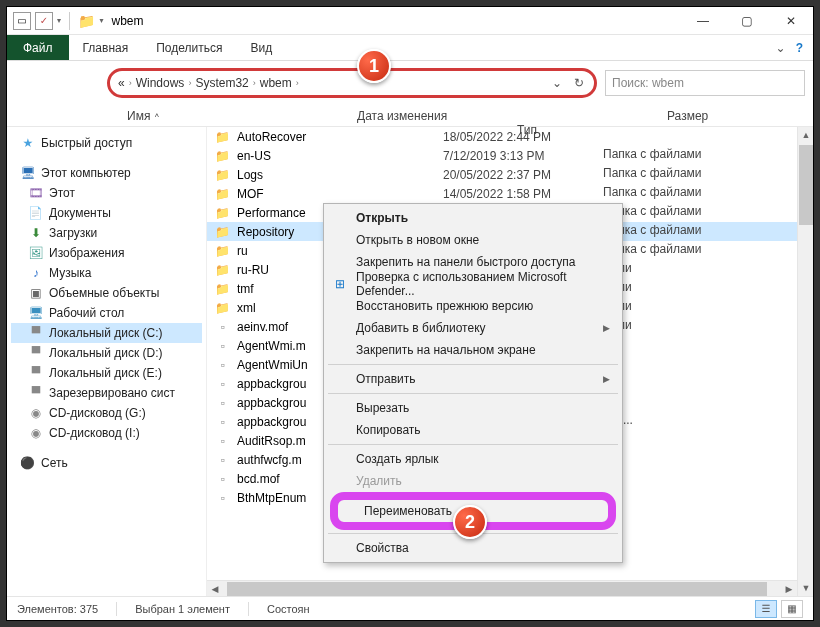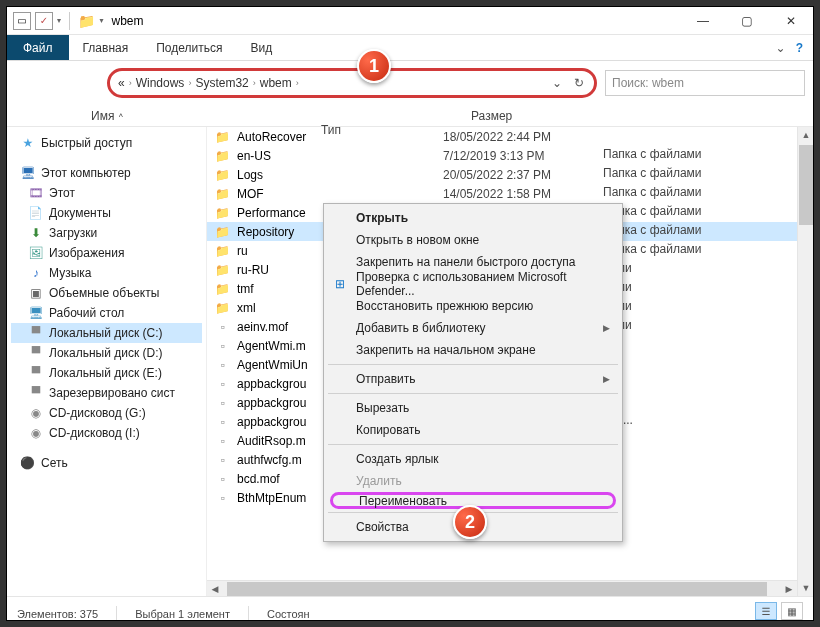--- a/index.html
+++ b/index.html
@@ -37,21 +37,21 @@
   
   .ribbon {
     height: 26px;
     display:flex;
     align-items:stretch;
     border-bottom: 1px solid #ddd;
     background:#fff;
     position:relative;
   }
   .tab-file {
-    background:#0c4a6e;
+    background:#14532d;
     color:#fff;
     padding:0 16px;
     display:flex;
     align-items:center;
     font-size:12px;
   }
   .tab { padding:0 14px; display:flex; align-items:center; color:#333; }
   .ribbon-ctrls { margin-left:auto; display:flex; align-items:center; gap:10px; padding-right:10px; color:#555; }
   
   .addressbar-row {
@@ -84,21 +84,21 @@
     padding:0 6px;
     color:#888;
     font-size:12px;
   }
   
   .col-header {
     display:flex;
     border-bottom:1px solid #e8e8e8;
     color:#444;
     font-size:12px;
-    padding-left: 84px;
+    padding-left: 120px;
     height:22px;
     align-items:center;
   }
   .col-name { width:230px; display:flex; align-items:center; gap:4px;}
   .col-date { width:160px; }
   .col-type { width:150px;margin-top:28px; }
   .col-size { width:60px; }
   
   .body {
     display:flex;
@@ -176,33 +176,33 @@
     font-size:12px;
     color:#222;
     position:relative;
   }
   .cm-item.bold { font-weight:700; }
   .cm-item.disabled { color:#9a9a9a; }
   .cm-item .sub { margin-left:auto; font-size:9px; color:#666; }
   .cm-item .pre-ic { position:absolute; left:6px; width:16px; height:16px; display:flex; align-items:center; justify-content:center;}
   .cm-sep { height:1px; background:#d0d0d0; margin:3px 2px; }
   .cm-item.highlight {
-    border: 3px solid #d946ef;
+    border: 8px solid #d946ef;
     border-radius: 14px;
-    height: 17px;
+    height: 38px;
     margin: 0 4px;
     padding-left: 26px;
   }
 
   
   .statusbar {
     height:24px;
     border-top:1px solid #e5e5e5;
     display:flex;
-    align-items:flex-end;
+    align-items:center;
     gap:18px;
     padding: 0 10px;
     font-size:11px;
     color:#444;
   }
   .statusbar .sep { width:1px; height:14px; background:#ddd; }
   .statusbar .right { margin-left:auto; display:flex; gap:4px;}
   .view-btn { width:22px; height:18px; border:1px solid #ccc; display:flex; align-items:center; justify-content:center; font-size:10px; color:#555;}
   .view-btn.active { background:#cde8ff; border-color:#7ab8e8;}
 
@@ -282,20 +282,21 @@
     <div class="searchbox">
       <span>Поиск: wbem</span>
     </div>
   </div>
 
   <div class="col-header">
     <div class="col-name">
       <span>Имя</span>
       <span style="font-size:8px;">˄</span>
     </div>
+    <div class="col-date">Дата изменения</div>
     <div class="col-type">Тип</div>
     <div class="col-size">Размер</div>
   </div>
 
   <div class="body">
 
     <div class="sidebar">
       <div class="side-item top">
         <span class="ic ic-star">★</span>
         <span>Быстрый доступ</span>

